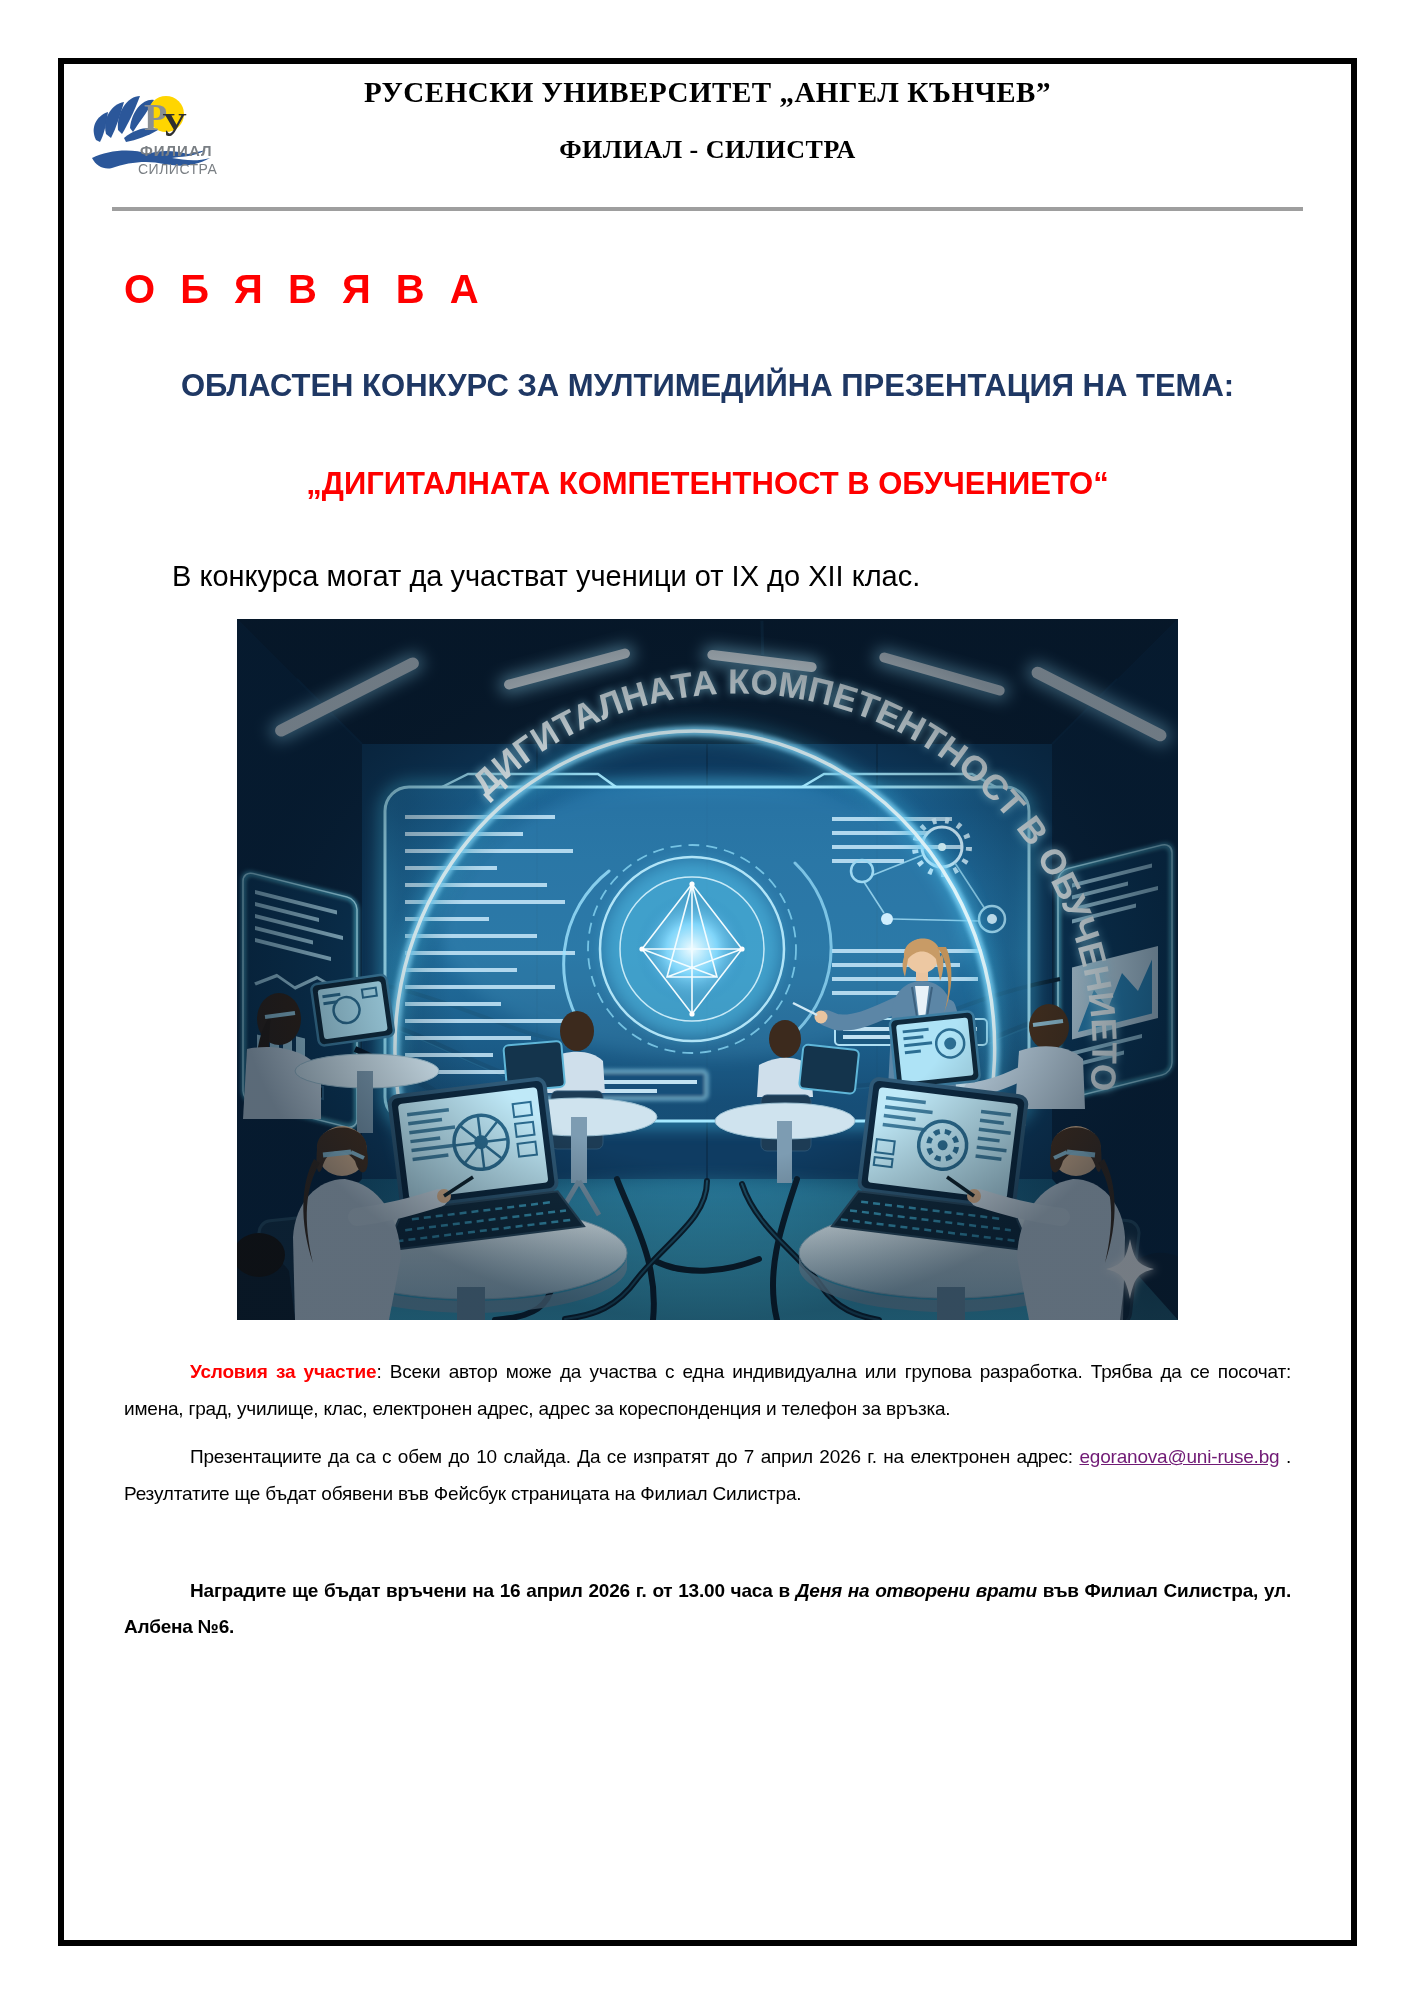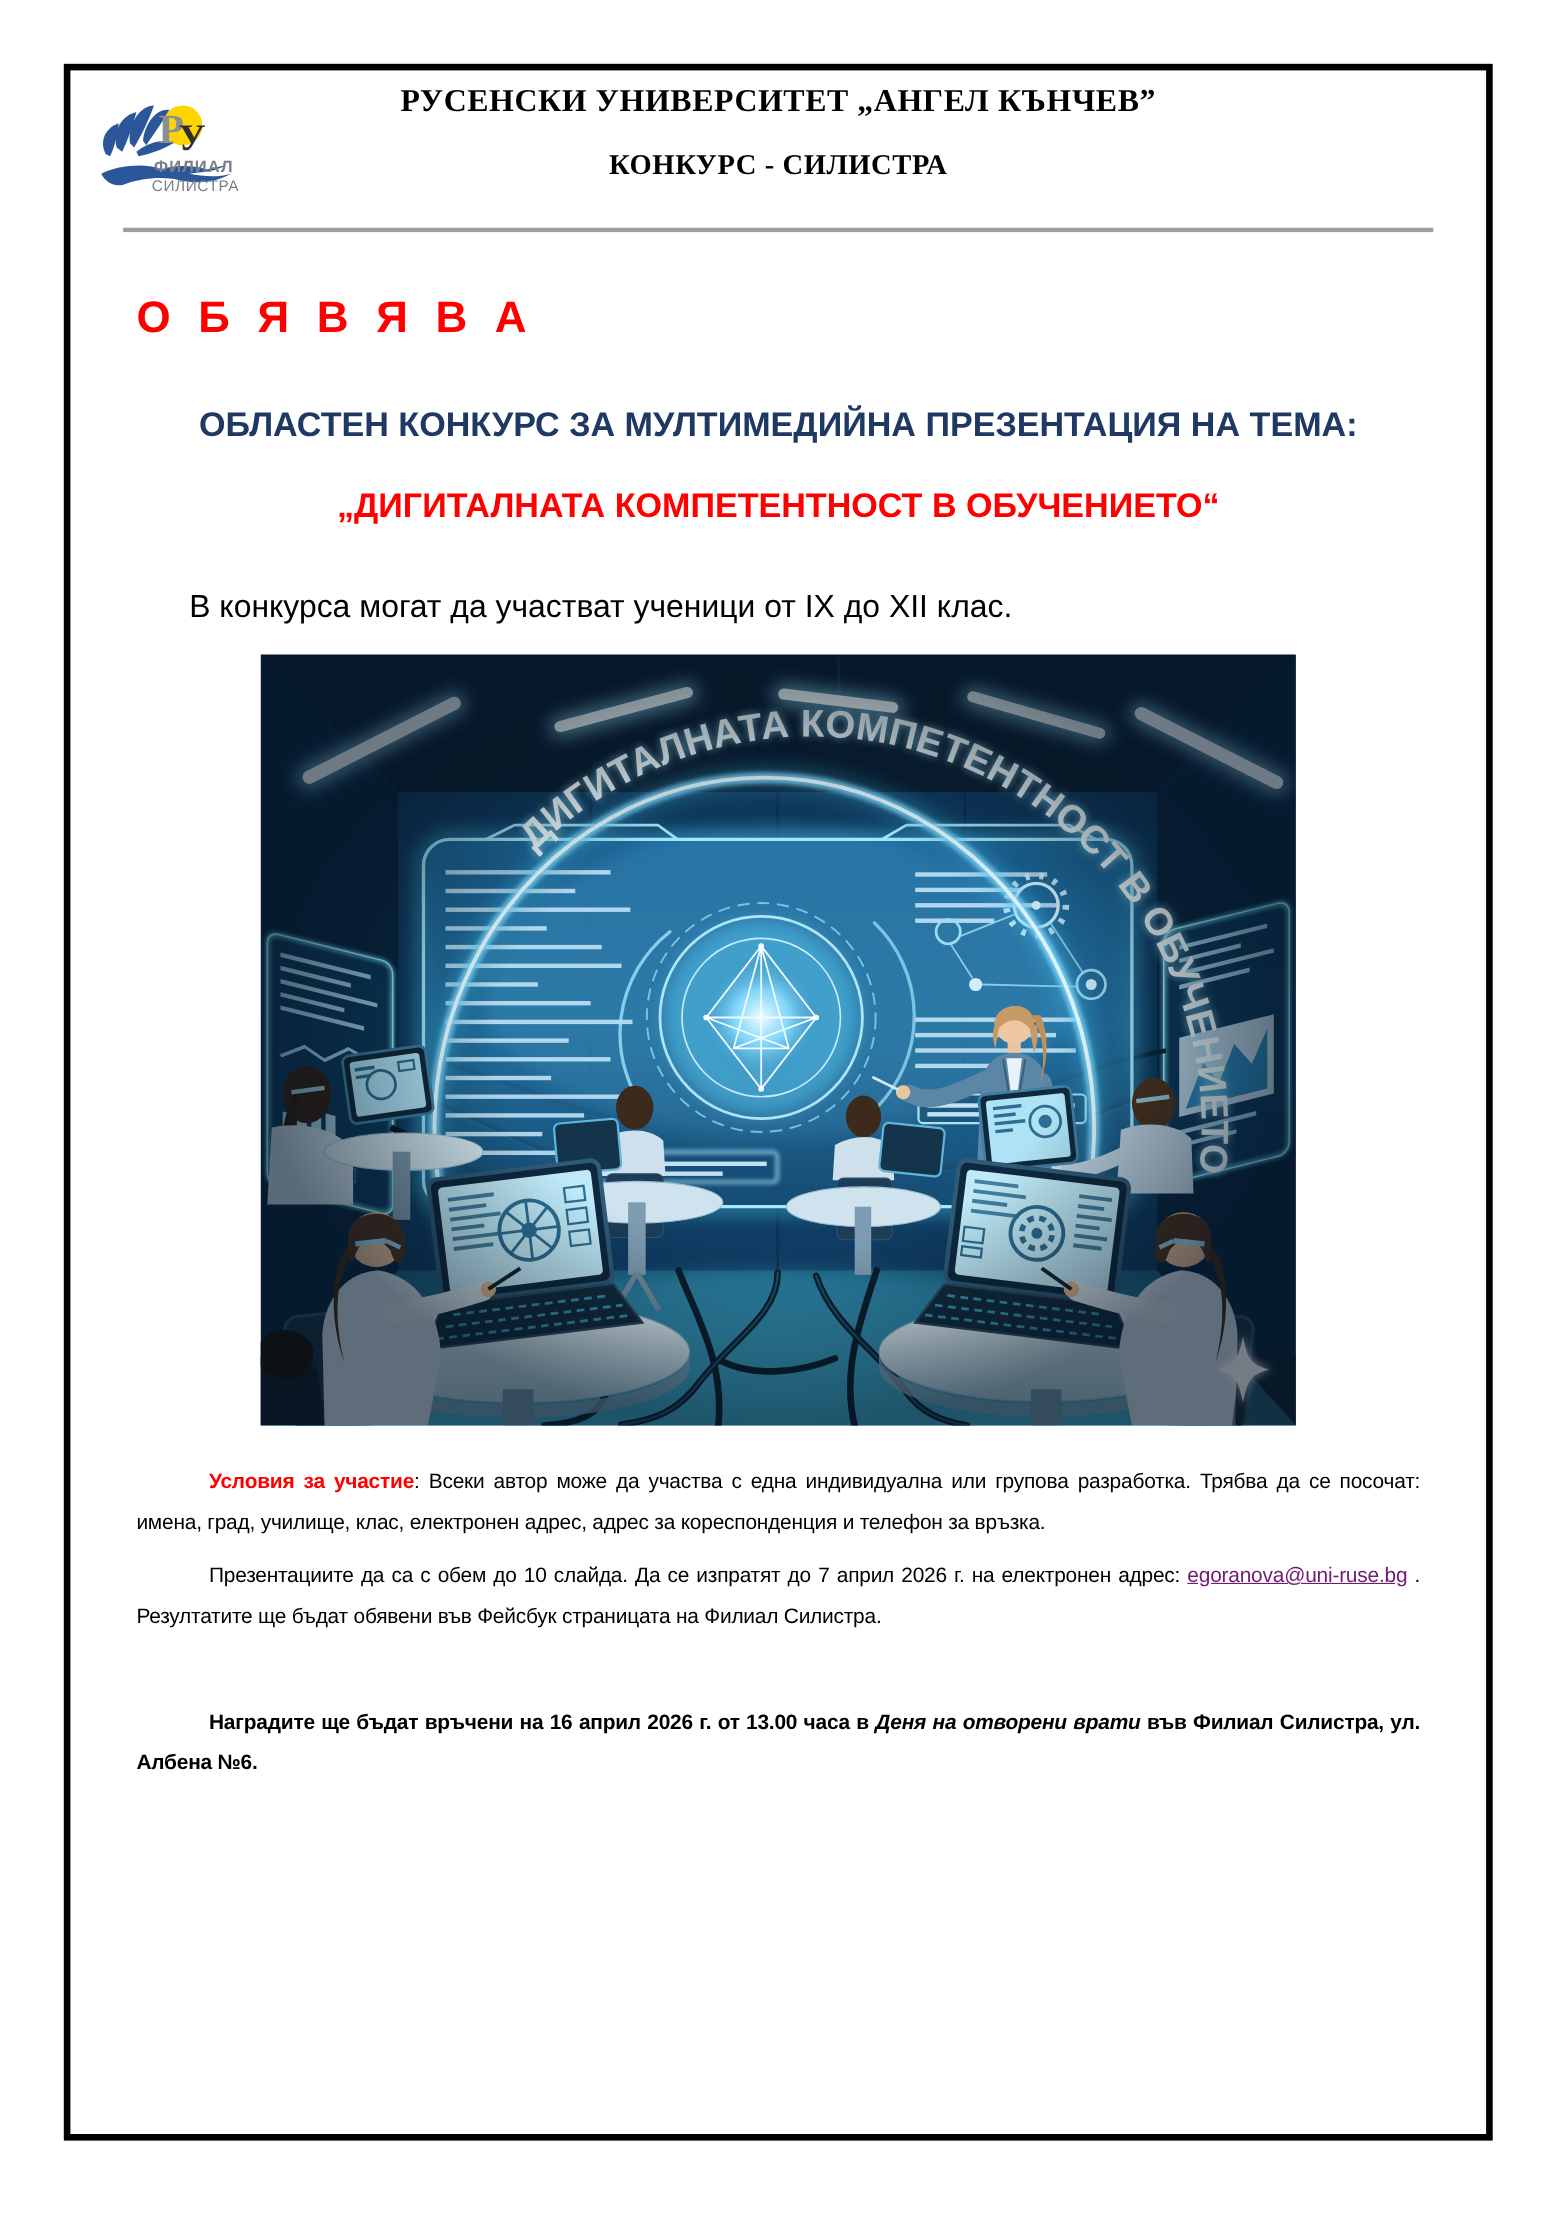--- a/index.html
+++ b/index.html
@@ -10,21 +10,21 @@
   
   .logo{position:absolute;left:24px;top:24px;width:136px;height:116px;}
   .hdr{ text-align:center;font-family:"Liberation Serif",serif;font-weight:bold;}
   .hdr-university{margin-top:12px;font-size:29px;letter-spacing:.5px;}
   .hdr-branch{margin-top:26px;font-size:26px;letter-spacing:.5px;}
   .rule{height:4px;background:#9e9e9e;border:0;margin:42px -12px 0 -12px;}
   
   .title{margin-top:56px;text-align:left;color:#ff0000;font-weight:bold;
          font-size:40px;letter-spacing:7px;}
   .subtitle{margin-top:56px;text-align:center;color:#1f3864;font-weight:bold;font-size:31px;}
-  .theme{margin-top:38px;text-align:center;color:#ff0000;font-weight:bold;font-size:31px;}
+  .theme{margin-top:62px;text-align:center;color:#ff0000;font-weight:bold;font-size:31px;}
   .eligibility{margin:58px 0 0 48px;font-size:29px;}
   
   figure.classroom{margin:26px auto 0 auto;width:941px;height:701px;padding:0;}
   
   .para{font-size:19px;line-height:1.93;text-align:justify;margin:34px 0 0 0;
         text-indent:66px;letter-spacing:-0.2px;}
   .para.p2{margin-top:12px;}
   .para.p3{margin-top:60px;font-weight:bold;}
   .lead-red{color:#ff0000;font-weight:bold;}
   .email-link{color:#701a75;text-decoration:underline;cursor:pointer;}
@@ -49,21 +49,21 @@
 
     <circle cx="78" cy="26" r="18" fill="#ffd500"></circle>
     <text x="56" y="42" font-family="Liberation Serif, serif" font-size="38" font-weight="bold" fill="#8a8f94">Р</text>
     <text x="74" y="48" font-family="Liberation Serif, serif" font-size="34" font-weight="bold" fill="#2f2f2f">У</text>
 
     <text x="52" y="68" font-size="15" font-weight="bold" fill="#7a7f84" letter-spacing="1">ФИЛИАЛ</text>
     <text x="50" y="86" font-size="14" fill="#7a7f84" letter-spacing="0.5">СИЛИСТРА</text>
   </svg>
 
   <div class="hdr hdr-university">РУСЕНСКИ УНИВЕРСИТЕТ „АНГЕЛ КЪНЧЕВ”</div>
-  <div class="hdr hdr-branch">КОНКУРС - СИЛИСТРА</div>
+  <div class="hdr hdr-branch">ФИЛИАЛ - СИЛИСТРА</div>
 
   <hr class="rule">
 
   <div class="title">О Б Я В Я В А</div>
   <div class="subtitle">ОБЛАСТЕН КОНКУРС ЗА МУЛТИМЕДИЙНА ПРЕЗЕНТАЦИЯ НА ТЕМА:</div>
   <div class="theme">„ДИГИТАЛНАТА КОМПЕТЕНТНОСТ В ОБУЧЕНИЕТО“</div>
   <p class="eligibility">В конкурса могат да участват ученици от IX до XII клас.</p>
 
   <figure class="classroom">
   <svg viewBox="0 0 941 701" width="941" height="701">

